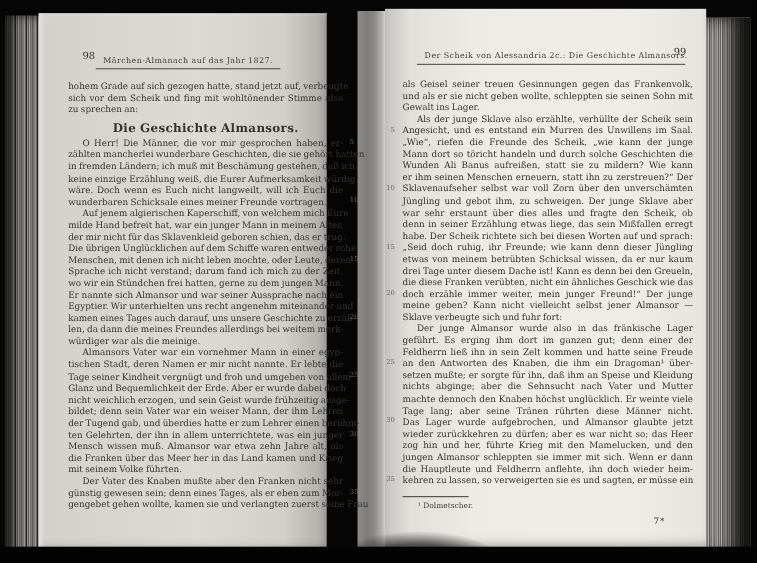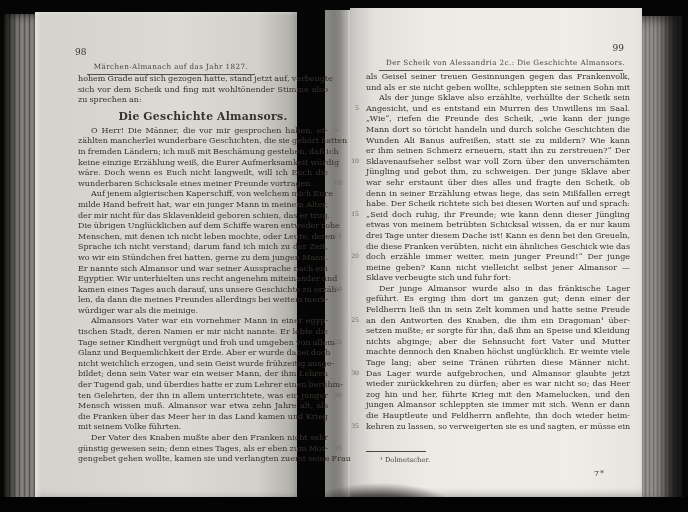--- a/index.html
+++ b/index.html
@@ -41,26 +41,26 @@
   .gutter-shadow{
     position:absolute;left:285px;top:452px;width:190px;height:60px;
     background:radial-gradient(ellipse 55% 65% at 50% 100%, rgba(0,0,0,.95) 0%, rgba(0,0,0,.55) 45%, rgba(0,0,0,0) 75%);
   }
   
   .pagehead{position:absolute;left:24px;right:14px;top:34px;height:14px;font-size:7.2px;color:#45403a;letter-spacing:.4px;}
   .pnum{position:absolute;top:1px;font-size:9px;letter-spacing:0;color:#3a352f;}
   .pnum-l{left:16px;}
   .pnum-r{right:4px;}
   .runtitle{
-    display:block;margin:16px auto;width:fit-content;max-width:230px;
+    display:block;margin:4px auto;width:fit-content;max-width:230px;
     border-bottom:.8px solid #55504a;padding:0 7px 2.5px;white-space:nowrap;
   }
   
   .pbody{position:absolute;color:#37322b;font-size:8px;word-spacing:-.4px;letter-spacing:0;}
-  .left-body{left:43px;top:62px;width:250px;}
+  .left-body{left:27px;top:62px;width:250px;}
   .right-body{left:16px;top:64px;width:264px;}
   .line{
     position:relative;height:10.6px;line-height:10.6px;
     text-align:justify;text-align-last:justify;
     white-space:nowrap;overflow:visible;
   }
   .line.nojust{text-align:center;text-align-last:left;}
   .line.indent{text-indent:13px;}
   .line.heading{
     height:20px;line-height:22px;text-align:center;text-align-last:center;
@@ -131,44 +131,45 @@
   </div>
 
   <div class="page right-page">
     <div class="pagehead">
       <span class="runtitle">Der Scheik von Alessandria 2c.: Die Geschichte Almansors.</span>
       <span class="pnum pnum-r">99</span>
     </div>
     <div class="pbody right-body">
         <div class="line"><span class="ltext">als Geisel seiner treuen Gesinnungen gegen das Frankenvolk,</span></div>
         <div class="line"><span class="ltext">und als er sie nicht geben wollte, schleppten sie seinen Sohn mit</span></div>
+        <div class="line nojust"><span class="ltext">Gewalt ins Lager.</span></div>
         <div class="line indent"><span class="ltext">Als der junge Sklave also erzählte, verhüllte der Scheik sein</span></div>
         <div class="line"><span class="ltext">Angesicht, und es entstand ein Murren des Unwillens im Saal.</span><span class="lnum num-left">5</span></div>
         <div class="line"><span class="ltext">„Wie“, riefen die Freunde des Scheik, „wie kann der junge</span></div>
         <div class="line"><span class="ltext">Mann dort so töricht handeln und durch solche Geschichten die</span></div>
         <div class="line"><span class="ltext">Wunden Ali Banus aufreißen, statt sie zu mildern? Wie kann</span></div>
-        <div class="line"><span class="ltext">er ihm seinen Schmerz erneuern, statt ihn zu zerstreuen?“ Der</span></div>
+        <div class="line"><span class="ltext">er ihm seinen Menschen erneuern, statt ihn zu zerstreuen?“ Der</span></div>
         <div class="line"><span class="ltext">Sklavenaufseher selbst war voll Zorn über den unverschämten</span><span class="lnum num-left">10</span></div>
         <div class="line"><span class="ltext">Jüngling und gebot ihm, zu schweigen. Der junge Sklave aber</span></div>
         <div class="line"><span class="ltext">war sehr erstaunt über dies alles und fragte den Scheik, ob</span></div>
         <div class="line"><span class="ltext">denn in seiner Erzählung etwas liege, das sein Mißfallen erregt</span></div>
         <div class="line"><span class="ltext">habe. Der Scheik richtete sich bei diesen Worten auf und sprach:</span></div>
         <div class="line"><span class="ltext">„Seid doch ruhig, ihr Freunde; wie kann denn dieser Jüngling</span><span class="lnum num-left">15</span></div>
         <div class="line"><span class="ltext">etwas von meinem betrübten Schicksal wissen, da er nur kaum</span></div>
         <div class="line"><span class="ltext">drei Tage unter diesem Dache ist! Kann es denn bei den Greueln,</span></div>
         <div class="line"><span class="ltext">die diese Franken verübten, nicht ein ähnliches Geschick wie das</span></div>
         <div class="line"><span class="ltext">doch erzähle immer weiter, mein junger Freund!“ Der junge</span><span class="lnum num-left">20</span></div>
         <div class="line"><span class="ltext">meine geben? Kann nicht vielleicht selbst jener Almansor —</span></div>
         <div class="line nojust"><span class="ltext">Sklave verbeugte sich und fuhr fort:</span></div>
         <div class="line indent"><span class="ltext">Der junge Almansor wurde also in das fränkische Lager</span></div>
         <div class="line"><span class="ltext">geführt. Es erging ihm dort im ganzen gut; denn einer der</span></div>
         <div class="line"><span class="ltext">Feldherrn ließ ihn in sein Zelt kommen und hatte seine Freude</span></div>
         <div class="line"><span class="ltext">an den Antworten des Knaben, die ihm ein Dragoman¹ über-</span><span class="lnum num-left">25</span></div>
         <div class="line"><span class="ltext">setzen mußte; er sorgte für ihn, daß ihm an Speise und Kleidung</span></div>
-        <div class="line"><span class="ltext">nichts abginge; aber die Sehnsucht fort Vater und Mutter</span></div>
+        <div class="line"><span class="ltext">nichts abginge; aber die Sehnsucht nach Vater und Mutter</span></div>
         <div class="line"><span class="ltext">machte dennoch den Knaben höchst unglücklich. Er weinte viele</span></div>
         <div class="line"><span class="ltext">Tage lang; aber seine Tränen rührten diese Männer nicht.</span></div>
         <div class="line"><span class="ltext">Das Lager wurde aufgebrochen, und Almansor glaubte jetzt</span><span class="lnum num-left">30</span></div>
         <div class="line"><span class="ltext">wieder zurückkehren zu dürfen; aber es war nicht so; das Heer</span></div>
         <div class="line"><span class="ltext">zog hin und her, führte Krieg mit den Mamelucken, und den</span></div>
         <div class="line"><span class="ltext">jungen Almansor schleppten sie immer mit sich. Wenn er dann</span></div>
         <div class="line"><span class="ltext">die Hauptleute und Feldherrn anflehte, ihn doch wieder heim-</span></div>
         <div class="line"><span class="ltext">kehren zu lassen, so verweigerten sie es und sagten, er müsse ein</span><span class="lnum num-left">35</span></div>
       </div>
     <div class="footrule"></div>

